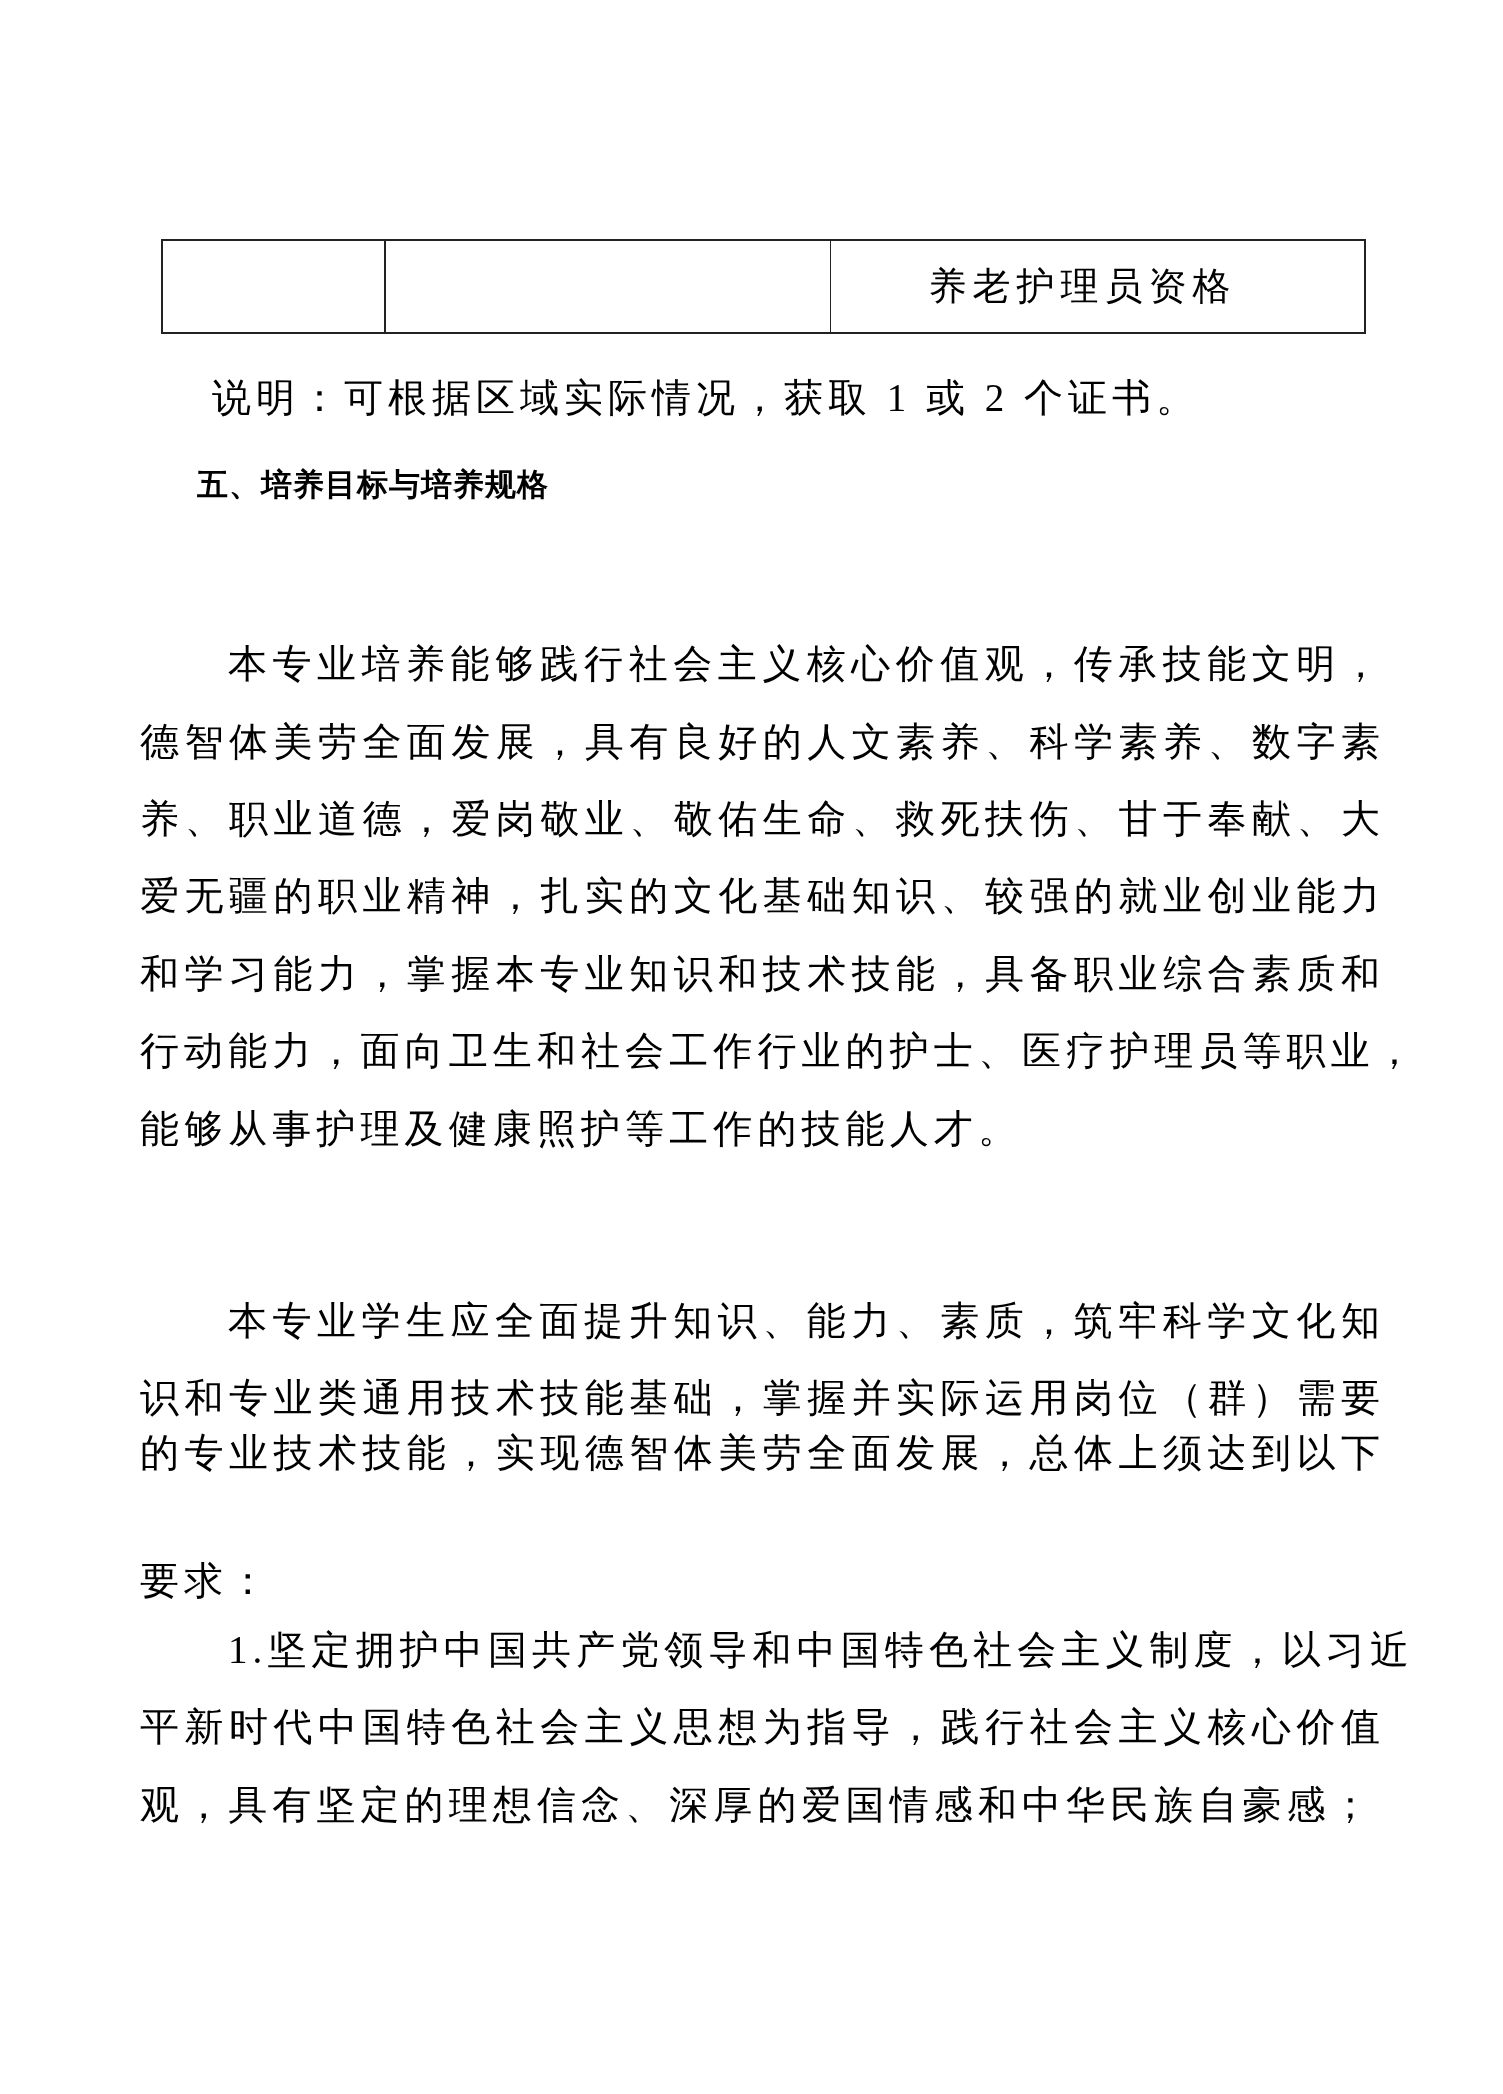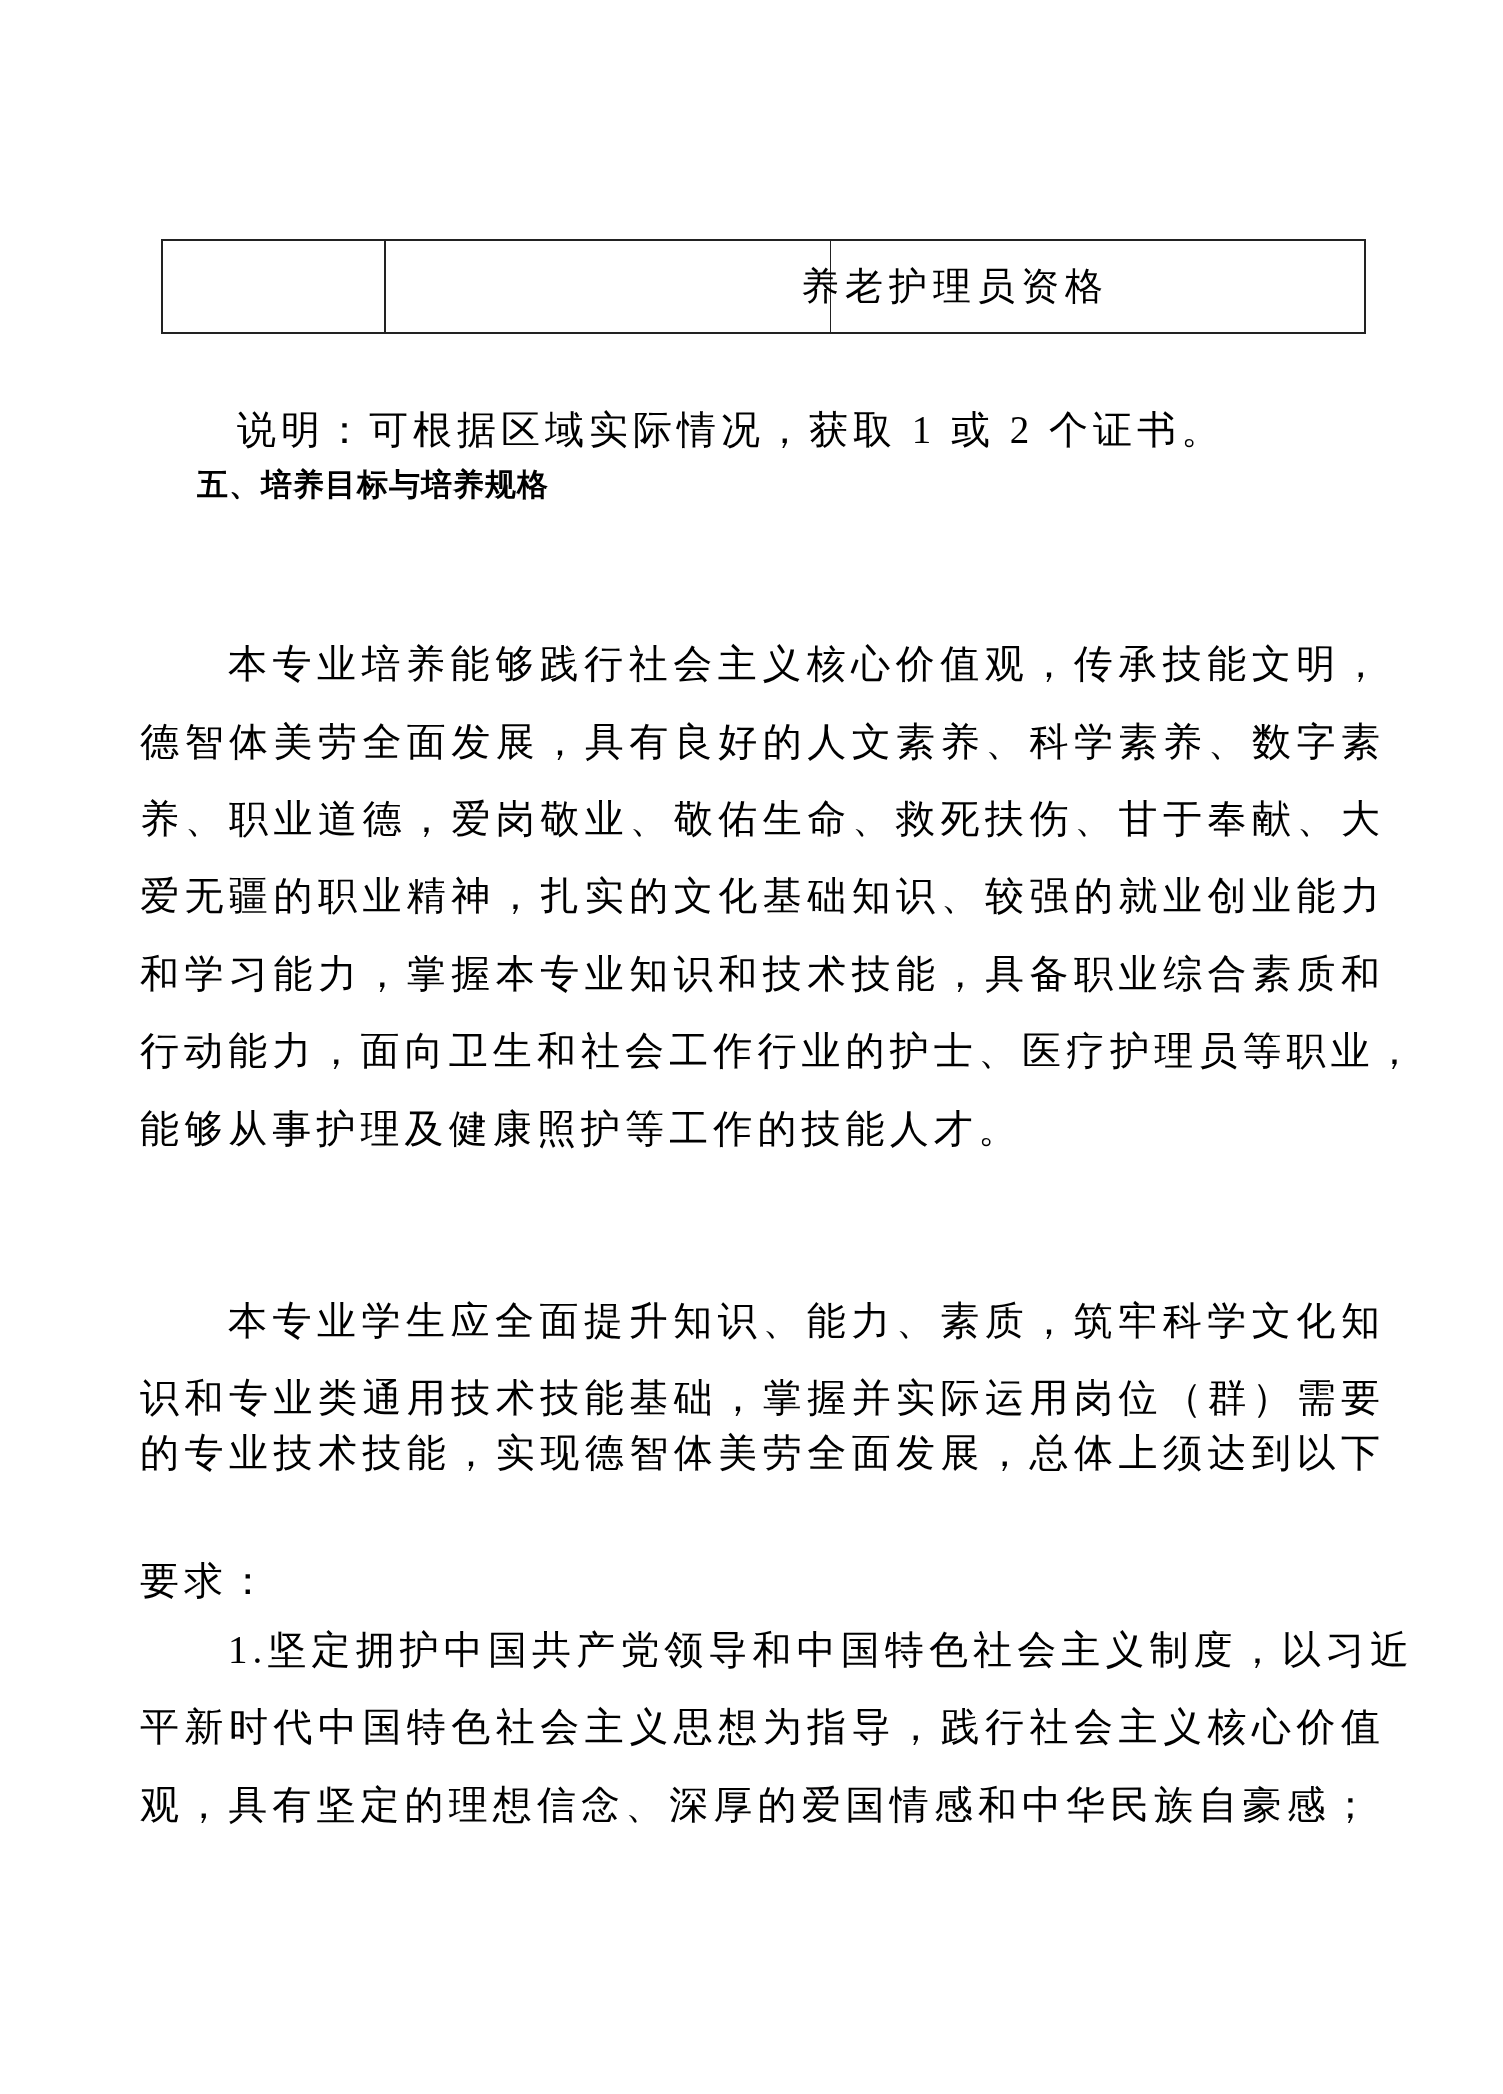--- a/index.html
+++ b/index.html
@@ -31,20 +31,21 @@
     height: 95px;
     border: 2px solid #222;
     box-sizing: border-box;
     display: flex;
   }
   .cert-table .cell {
     box-sizing: border-box;
     height: 100%;
     display: flex;
     align-items: center;
+    justify-content: center;
   }
   .cert-table .c1 { width: 223px; border-right: 2px solid #222; }
   .cert-table .c2 { width: 445px; border-right: 1.5px solid #222; }
   .cert-table .c3 { flex: 1; }
   .cert-table .c3 span {
     font-size: 38px;
     letter-spacing: 6px;
     margin-left: -30px;
   }
 
@@ -59,23 +60,22 @@
     left: 140px;
     width: 1245px;
     letter-spacing: 5.1px;
   }
   .body-line.indent { left: 228px; width: 1157px; }
   .justify {
     text-align: justify;
     text-align-last: justify;
   }
   .note-line {
-    left: 237px;
+    left: 212px;
     letter-spacing: 5px;
-    margin-top: 32px;
   }
   .heading {
     left: 197px;
     font-family: Liberation Serif, serif;
     font-weight: bold;
     font-size: 31px;
     letter-spacing: 1px;
   }
   .subheading {
     left: 228px;

